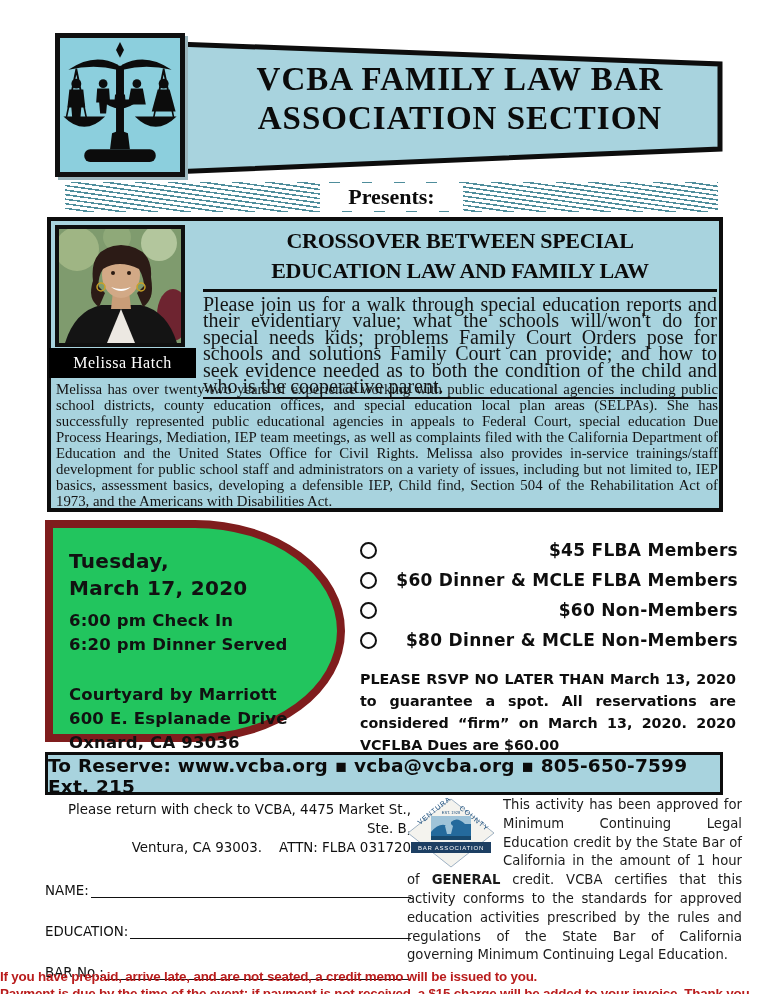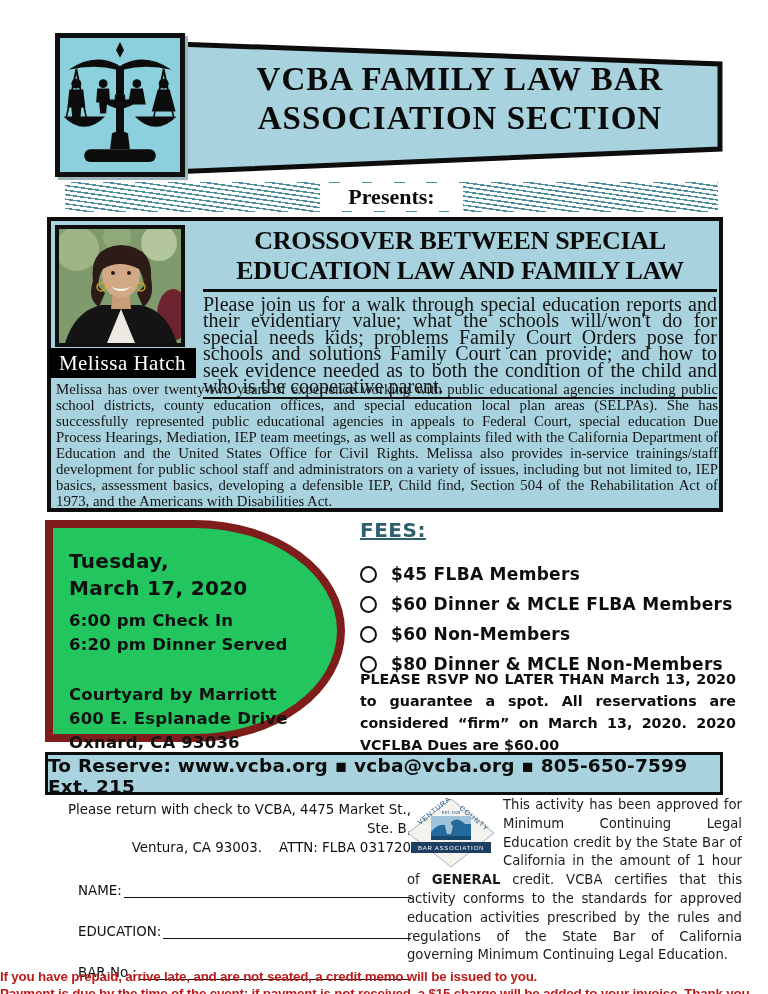--- a/index.html
+++ b/index.html
@@ -21,60 +21,60 @@
      background:repeating-linear-gradient(8deg,#ffffff 0px,#ffffff 3px,#4e8d9b 3px,#4e8d9b 4.5px);
      display:flex;align-items:center;justify-content:center;}
   .presents-label{background:#ffffff;padding:1px 28px;font-size:22px;font-weight:600;color:#0b0b0b;}
 
   
   .main-box{position:absolute;left:47px;top:217px;width:676px;height:295px;box-sizing:border-box;
             background:#a8d3de;border:4px solid #0d0d0d;}
   .photo{position:absolute;left:4px;top:4px;width:130px;height:122px;border:4px solid #0f0f0f;
          box-sizing:border-box;overflow:hidden;background:#7f9b6e;}
   .speaker-label{position:absolute;left:-2px;top:127px;width:147px;height:30px;background:#000;
-                 color:#fff;text-align:center;font-size:21px;line-height:30px;letter-spacing:.5px;}
+                 color:#fff;text-align:center;font-size:16px;line-height:30px;letter-spacing:.5px;}
   .right-col{position:absolute;left:152px;top:5px;width:514px;}
-  .event-title{text-align:center;font-size:26px;line-height:30px;font-weight:600;
+  .event-title{text-align:center;font-size:22px;line-height:30px;font-weight:600;
                letter-spacing:-.3px;color:#0b0b0b;}
   .title-rule{border:0;border-top:3px solid #0c0c0c;margin:3px 0 4px 0;}
   .summary{font-size:20px;line-height:16.4px;text-align:justify;color:#141414;
            border-bottom:2px solid #0c0c0c;padding-bottom:3px;}
   .bio{position:absolute;left:5px;top:160px;width:662px;font-size:14.8px;line-height:16px;
        text-align:justify;color:#141414;}
 
   
   .when-box{position:absolute;left:45px;top:520px;width:300px;height:222px;box-sizing:border-box;
             background:#22c55e;border:8px solid #7f1d1d;border-radius:0 50% 50% 0/0 50% 50% 0;
             padding:20px 0 0 16px;}
   .when-box .big{font-size:20px;font-weight:bold;line-height:27px;letter-spacing:.3px;}
   .when-box .med{font-size:16.5px;font-weight:bold;line-height:24px;letter-spacing:.2px;}
   .when-gap1{height:7px;} .when-gap2{height:26px;}
 
   
   .fees{position:absolute;left:360px;top:518px;width:378px;}
   .fees-heading{font-size:20px;font-weight:bold;color:#2d5f6f;text-decoration:underline;
                 letter-spacing:.5px;}
   .fee-list{margin-top:22px;}
-  .fee-item{display:flex;align-items:center;margin-bottom:10px;}
+  .fee-item{display:flex;align-items:center;margin-bottom:10px;justify-content:space-between;}
   .fee-bullet{width:13px;height:13px;border:2.5px solid #111;border-radius:50%;margin-right:14px;
               flex:none;background:transparent;}
   .fee-text{font-size:17px;font-weight:bold;letter-spacing:.3px;color:#0e0e0e;}
   .rsvp{position:absolute;left:360px;top:668px;width:376px;font-size:14.3px;font-weight:bold;
         line-height:22px;text-align:justify;color:#0e0e0e;}
 
   
   .reserve-bar{position:absolute;left:45px;top:752px;width:678px;height:43px;box-sizing:border-box;
                background:#a8d3de;border:3px solid #0d0d0d;display:flex;
                justify-content:center;}
   .reserve-text{font-size:18.5px;font-weight:bold;letter-spacing:.2px;color:#0b0b0b;}
 
   
   .mail-block{position:absolute;left:45px;top:800px;width:366px;}
   .mail-line{font-size:13.4px;line-height:19px;color:#111;white-space:pre-wrap;font-weight:500;text-align:right;}
-  .form-row{display:flex;align-items:center;margin-top:26px;margin-left:33px;}
+  .form-row{display:flex;align-items:center;margin-top:26px;}
   .form-label{font-size:13.4px;font-weight:500;white-space:nowrap;}
   .form-line{flex:1;border-bottom:1.6px solid #111;height:14px;margin-left:2px;}
 
   
   .mcle{position:absolute;left:407px;top:796px;width:335px;font-size:13.2px;line-height:18.8px;
         text-align:justify;color:#1b1b1b;}
   .vcba-logo{float:left;width:88px;height:70px;margin:2px 8px 2px 0;}
   .mcle b{font-weight:bold;}
 
   
@@ -168,21 +168,20 @@
     <div class="when-gap1"></div>
     <div class="med comic">6:00 pm Check In</div>
     <div class="med comic">6:20 pm Dinner Served</div>
     <div class="when-gap2"></div>
     <div class="med comic">Courtyard by Marriott</div>
     <div class="med comic">600 E. Esplanade Drive</div>
     <div class="med comic">Oxnard, CA 93036</div>
   </div>
 
   <div class="fees">
-    <div class="fees-heading comic">FEES:</div>
     <div class="fee-list">
       <div class="fee-item">
         <span class="fee-bullet"></span>
         <span class="fee-text comic">$45 FLBA Members</span>
       </div>
       <div class="fee-item">
         <span class="fee-bullet"></span>
         <span class="fee-text comic">$60 Dinner &amp; MCLE FLBA Members</span>
       </div>
       <div class="fee-item">

